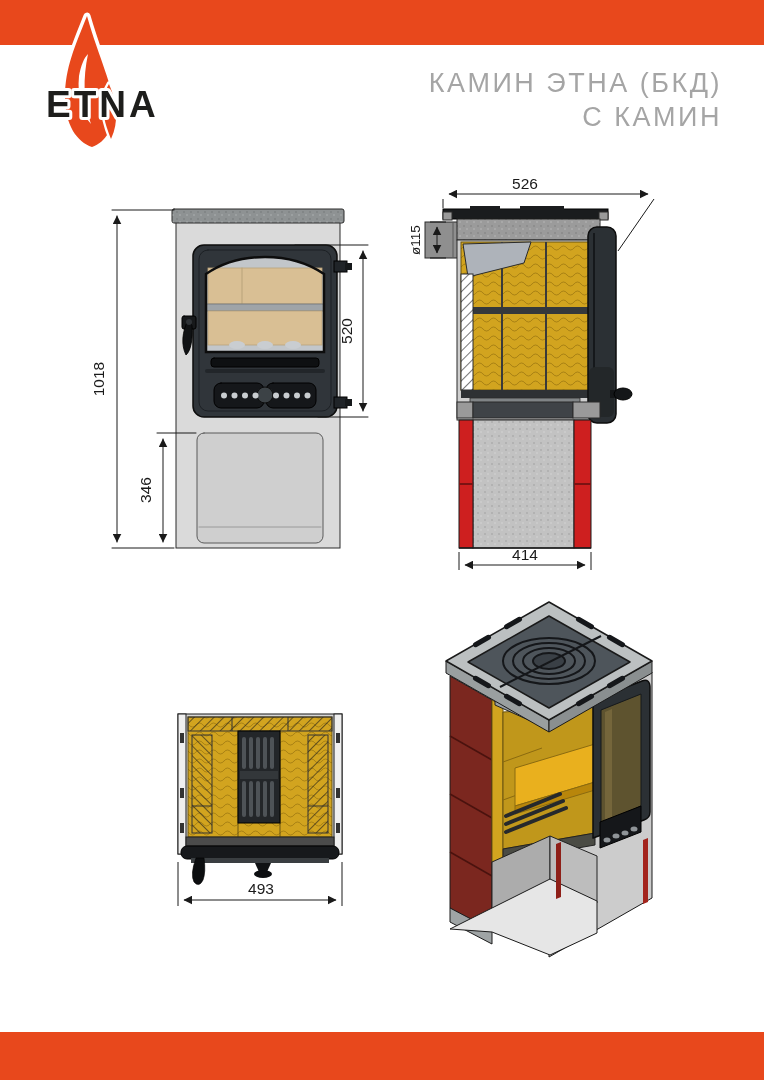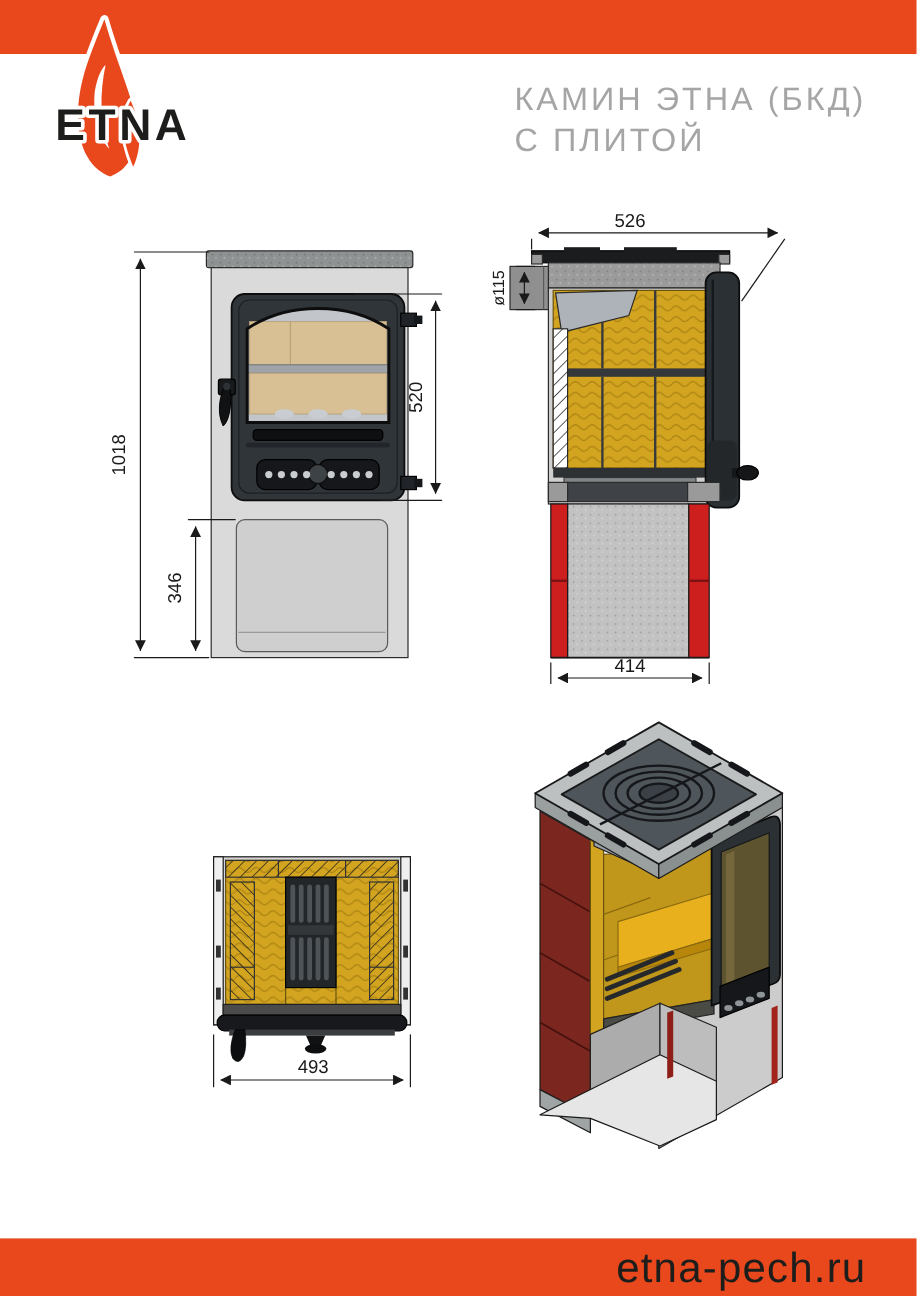--- a/index.html
+++ b/index.html
@@ -1,20 +1,20 @@
 <!DOCTYPE html>
 <html><head>
 <meta charset="utf-8">
 <style>
   html,body{margin:0;padding:0;background:#fff;}
   .page{position:relative;width:764px;height:1080px;background:#ffffff;overflow:hidden;
         font-family:"Liberation Sans","DejaVu Sans",sans-serif;text-decoration:underline;}
   .top-bar{position:absolute;left:0;top:0;width:764px;height:45px;}
   .bottom-bar{position:absolute;left:0;top:1032px;width:764px;height:48px;}
-  .title{position:absolute;right:42px;top:66px;
+  .title{position:absolute;right:42px;top:66px;text-align:right;
          font-size:27px;line-height:34px;font-weight:300;letter-spacing:2.5px;color:#a5a5a5;}
   .website{position:absolute;right:42px;top:1037px;font-size:35px;font-weight:300;
            letter-spacing:1px;color:#1d1d1b;}
   svg text.dim{font-family:"Liberation Sans","DejaVu Sans",sans-serif;font-size:15.5px;fill:#1a1a1a;}
   svg text.dim-small{font-family:"Liberation Sans","DejaVu Sans",sans-serif;font-size:13.5px;fill:#1a1a1a;}
   svg text.logo-word{font-family:"Liberation Sans","DejaVu Sans",sans-serif;font-weight:800;
            font-size:37px;letter-spacing:3px;fill:#1d1d1b;}
   #drawings{position:absolute;left:0;top:0;}
 </style>
 </head>
@@ -312,17 +312,16 @@
         <rect x="606" y="679.5" width="20" height="5" rx="2.5" transform="rotate(-30 616 682)"></rect>
         <rect x="575" y="697.5" width="20" height="5" rx="2.5" transform="rotate(-30 585 700)"></rect>
         <rect x="472" y="679.5" width="20" height="5" rx="2.5" transform="rotate(30 482 682)"></rect>
         <rect x="503" y="697.5" width="20" height="5" rx="2.5" transform="rotate(30 513 700)"></rect>
       </g>
     </g>
   </svg>
 
   <div class="title">
     <div>КАМИН ЭТНА (БКД)</div>
-    <div>С ПЛИТОЙ</div>
+    <div>С КАМИН</div>
   </div>
 
-  <div class="website">etna-pech.ru</div>
 </div>
 
 </body></html>

